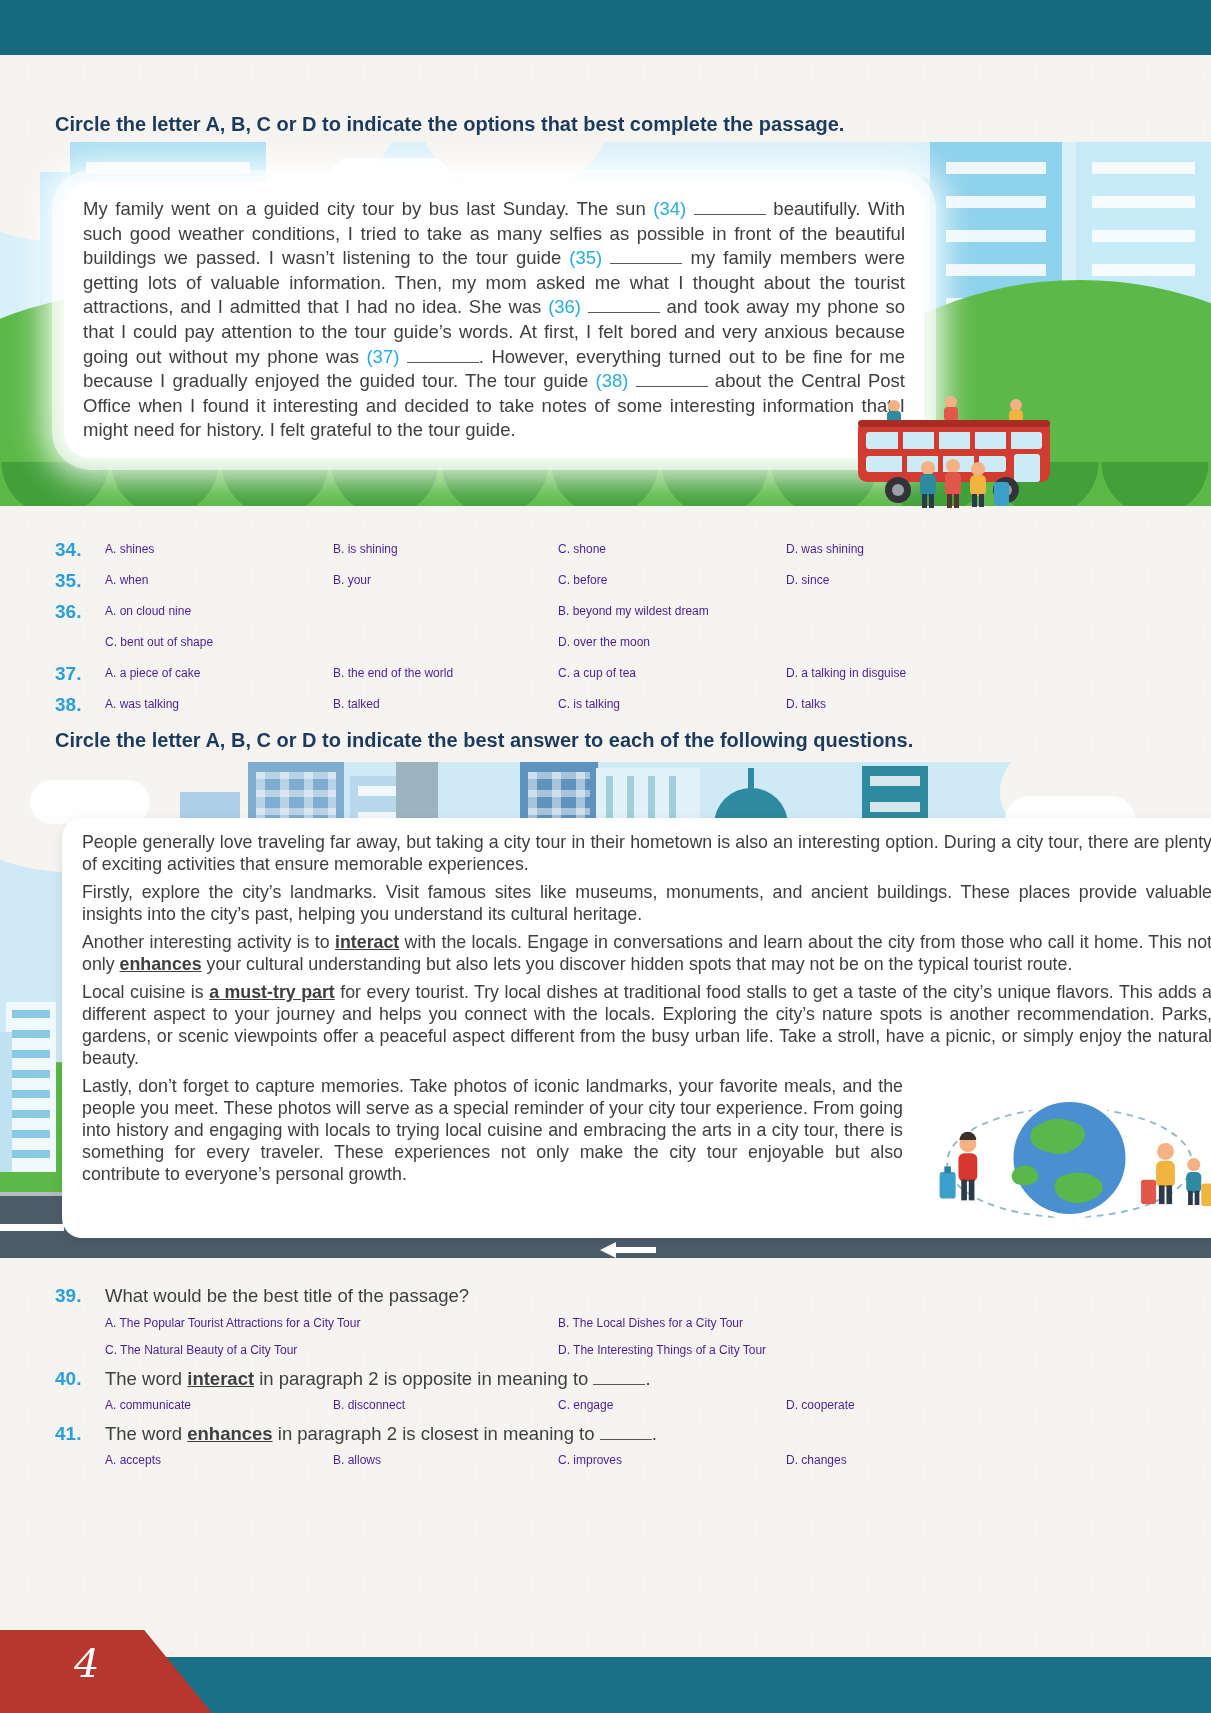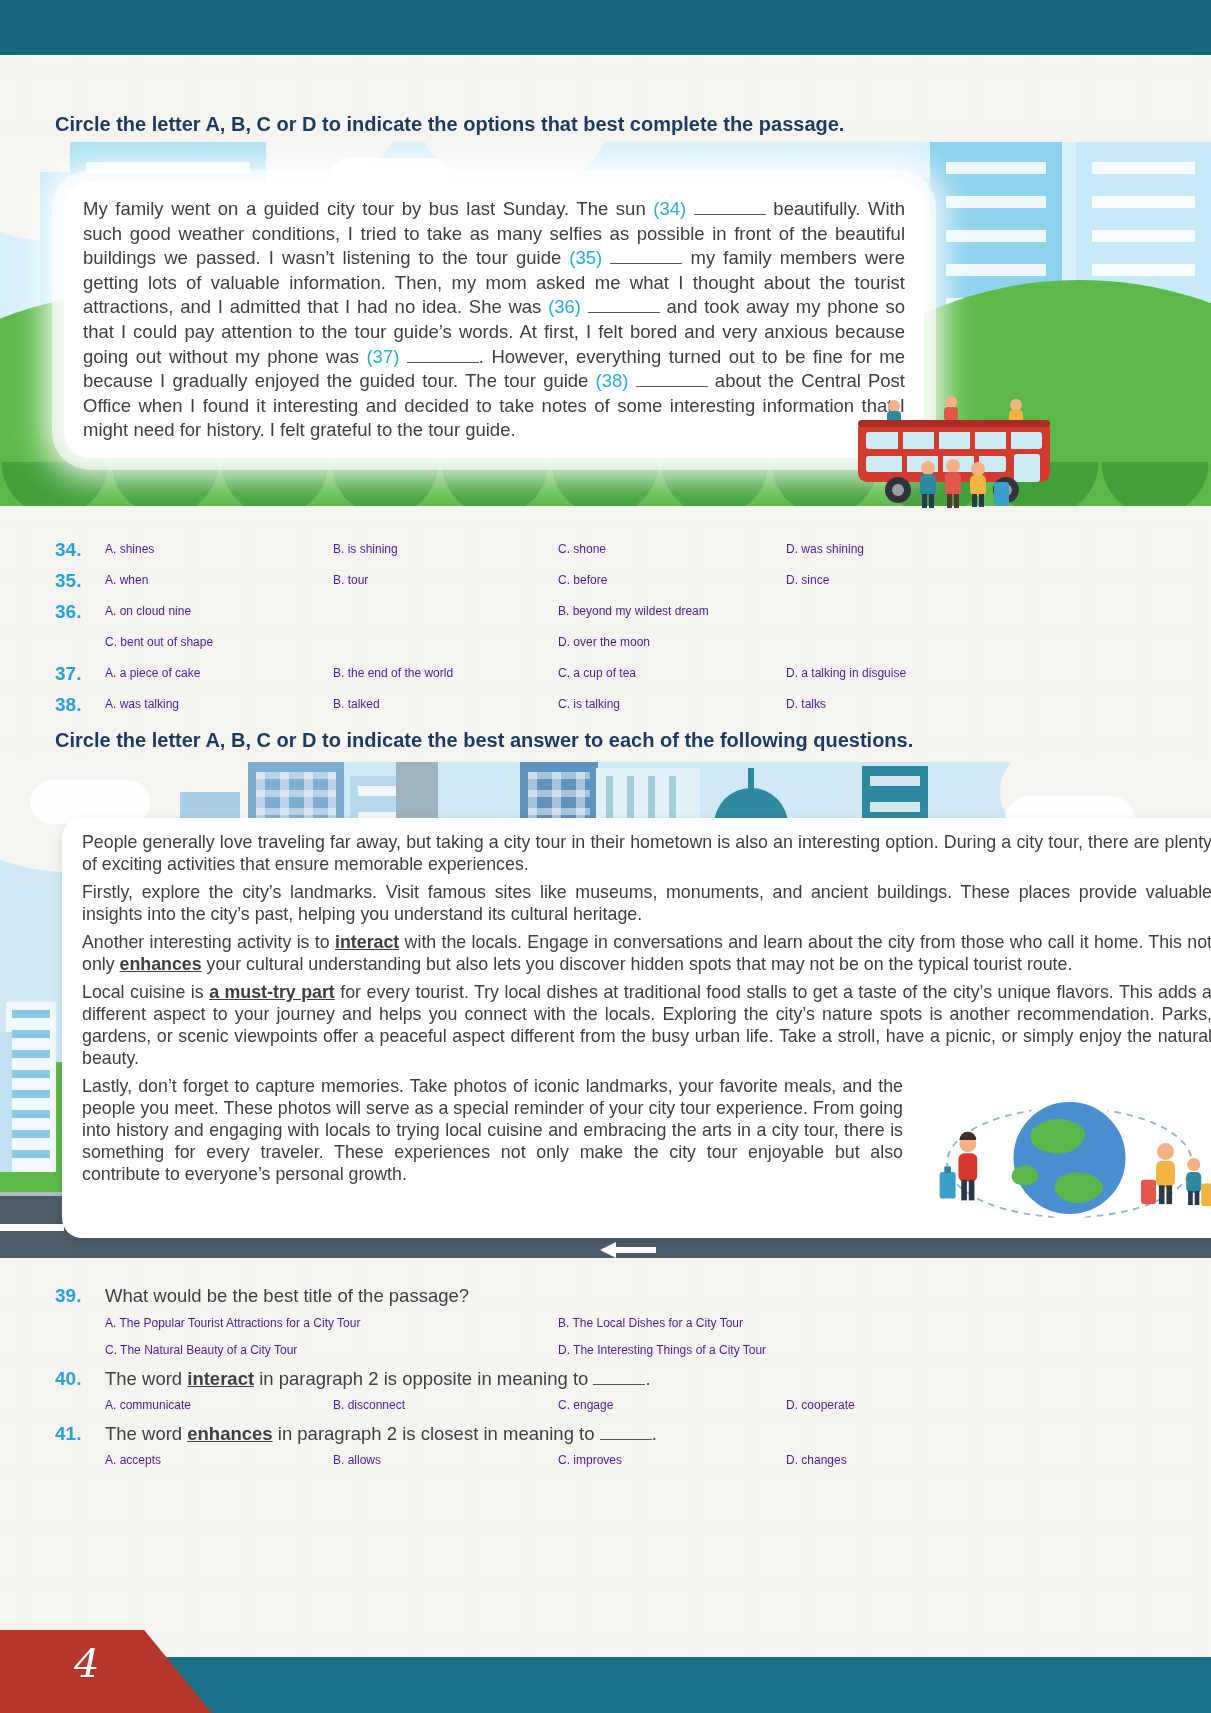--- a/index.html
+++ b/index.html
@@ -171,21 +171,21 @@
             <div class="q-opt">C. shone</div>
             <div class="q-opt">D. was shining</div>
           </div>
         </div>
       </div>
       <div class="q-row">
         <div class="q-num">35.</div>
         <div class="q-body">
           <div class="q-opts cols4">
             <div class="q-opt">A. when</div>
-            <div class="q-opt">B. tour</div>
+            <div class="q-opt">B. your</div>
             <div class="q-opt">C. before</div>
             <div class="q-opt">D. since</div>
           </div>
         </div>
       </div>
       <div class="q-row">
         <div class="q-num">36.</div>
         <div class="q-body">
           <div class="q-opts cols2">
             <div class="q-opt">A. on cloud nine</div>

